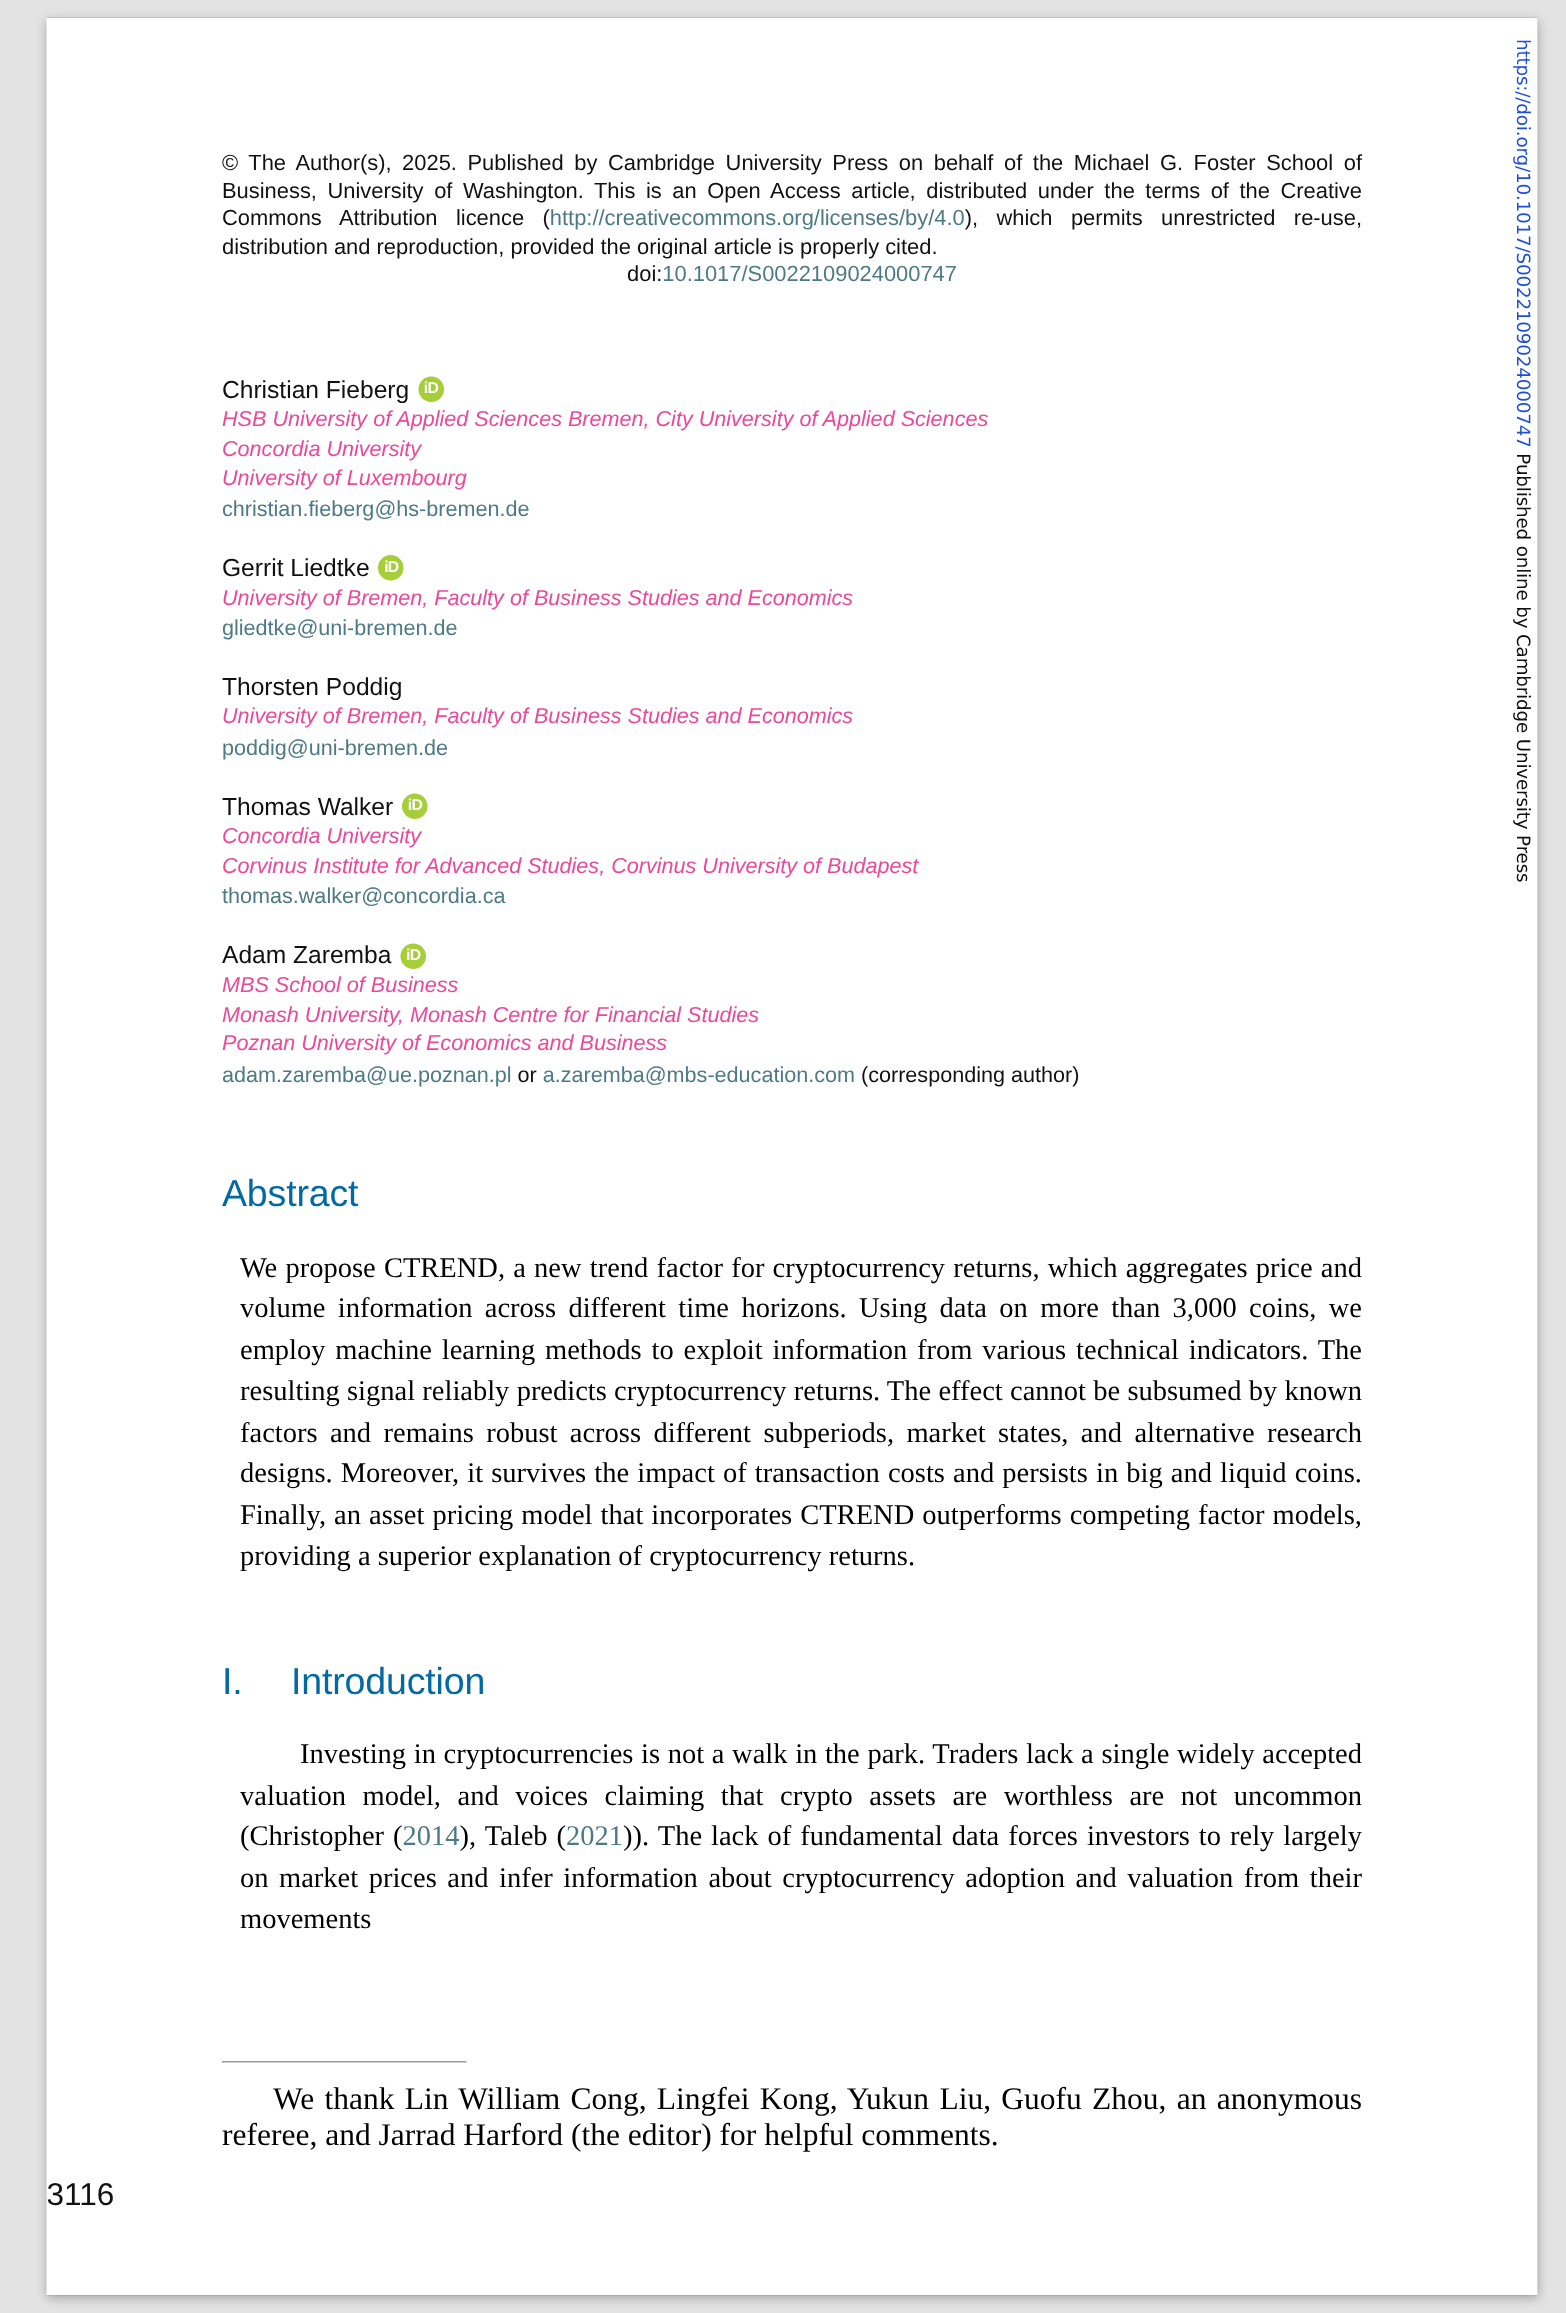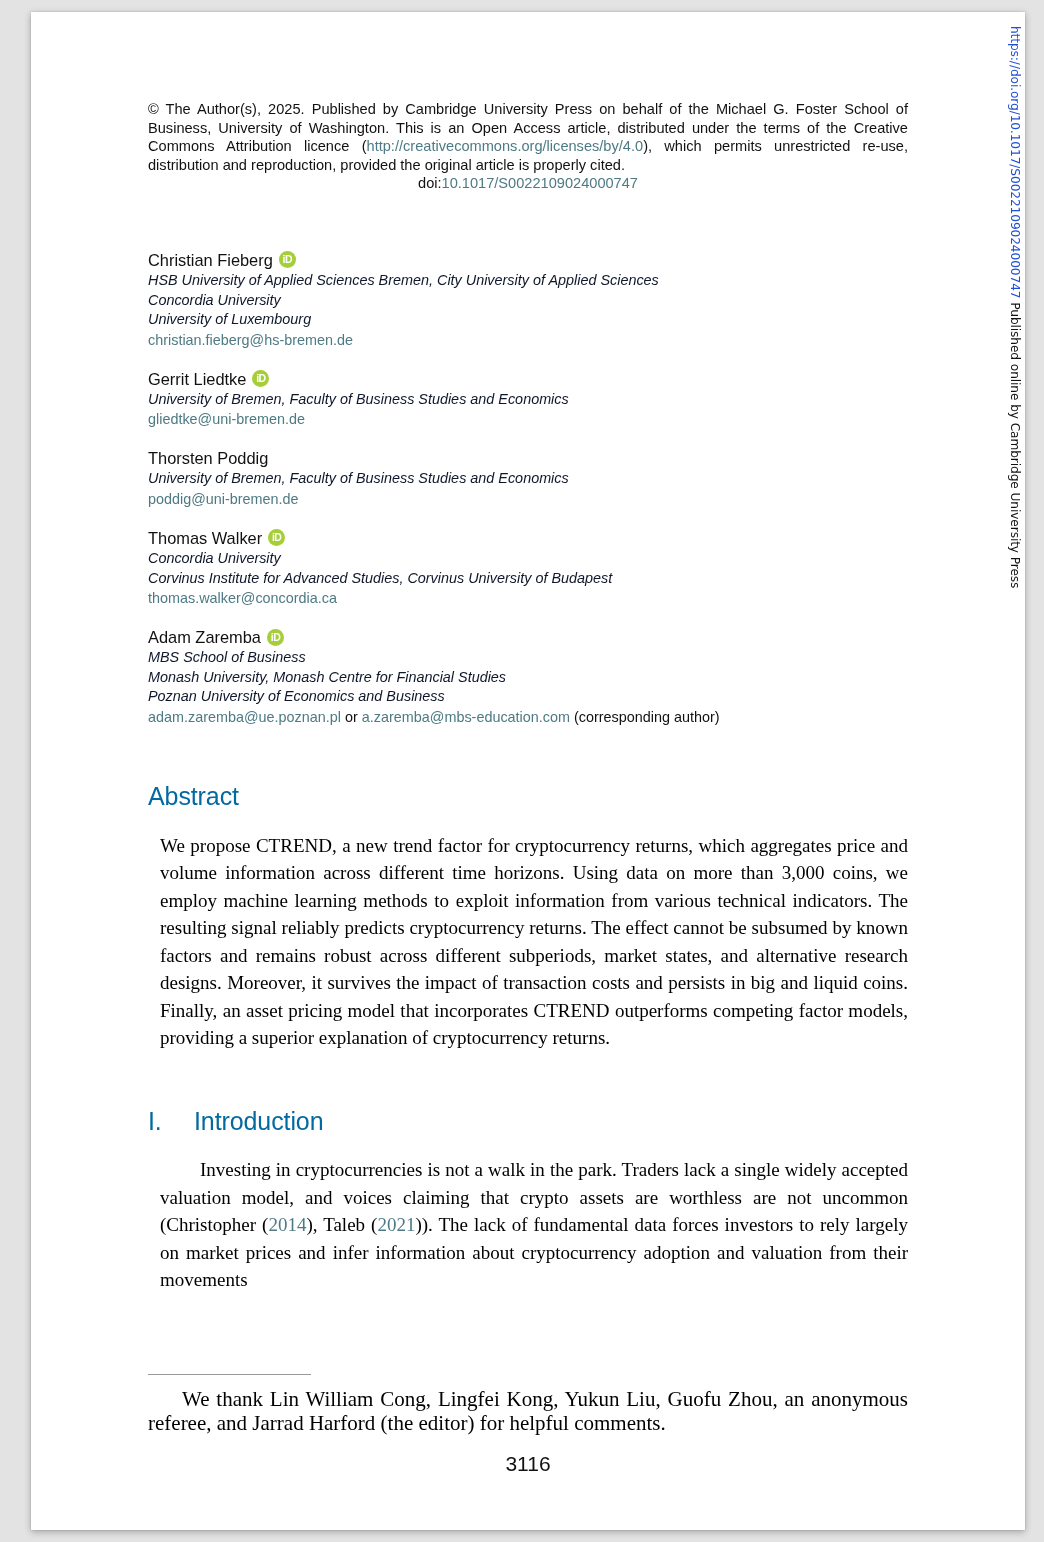--- a/index.html
+++ b/index.html
@@ -119,21 +119,21 @@
     font-weight: 700;
     line-height: 17px;
     text-align: center;
     letter-spacing: -0.5px;
   }
   .affil {
     font-family: "Liberation Sans", sans-serif;
     font-style: italic;
     font-size: 14.4px;
     line-height: 19.6px;
-    color: #0f172a;
+    color: #ec4899;
   }
   .email-line {
     font-family: "Liberation Sans", sans-serif;
     font-size: 14.4px;
     line-height: 20px;
     color: #111111;
   }
 
   
   .sec-head {
@@ -188,21 +188,20 @@
     text-justify: inter-word;
   }
   .footnote-text p { margin: 0; text-indent: 34px; }
 
   
   .page-number {
     position: absolute;
     left: 0;
     right: 0;
     top: 1440px;
-    text-align: center;
     font-family: "Liberation Sans", sans-serif;
     font-size: 21px;
     color: #111111;
   }
 </style>
 </head>
 <body>
 
 <div class="page">
 

